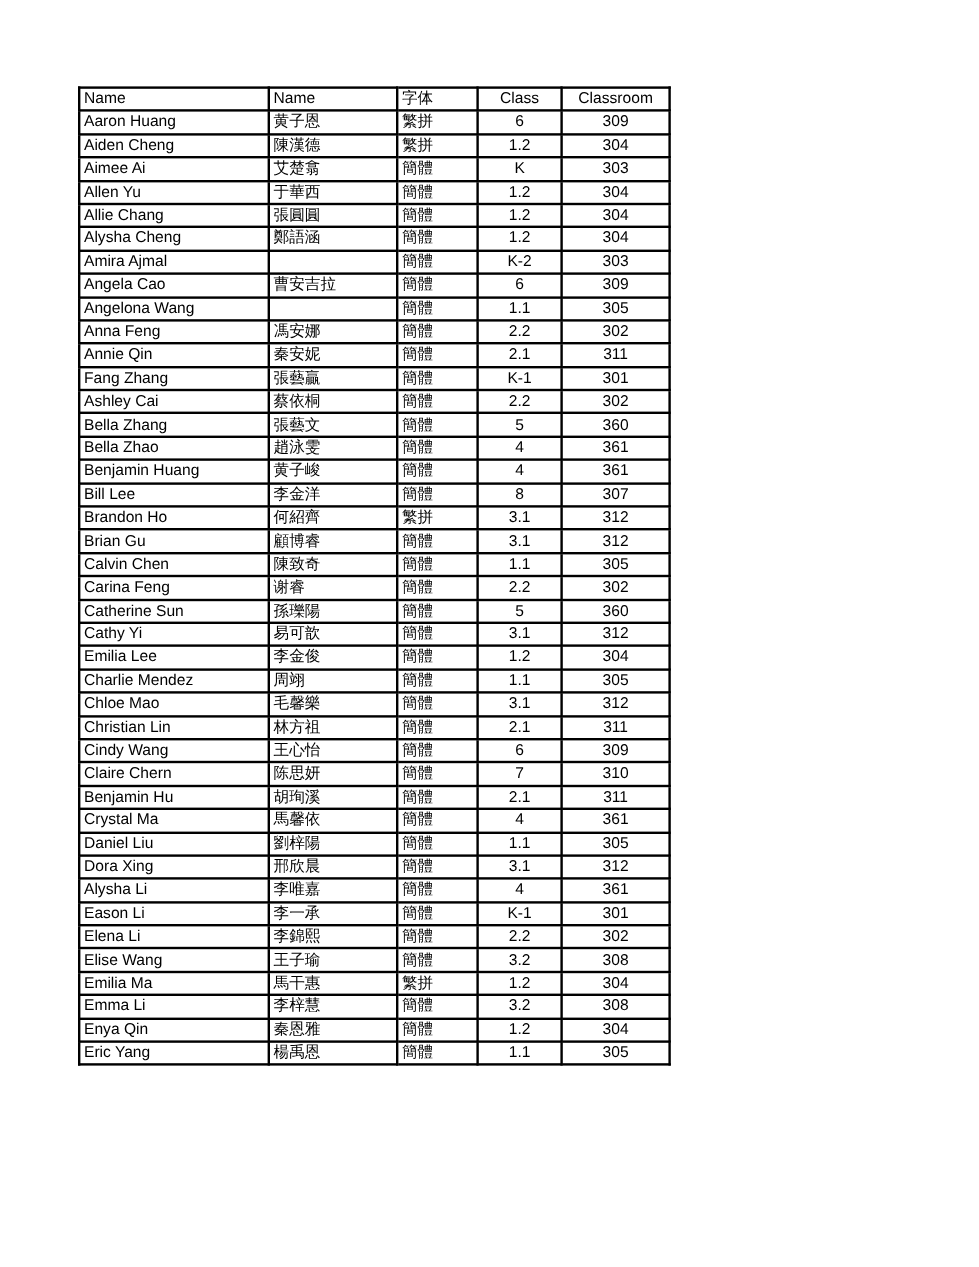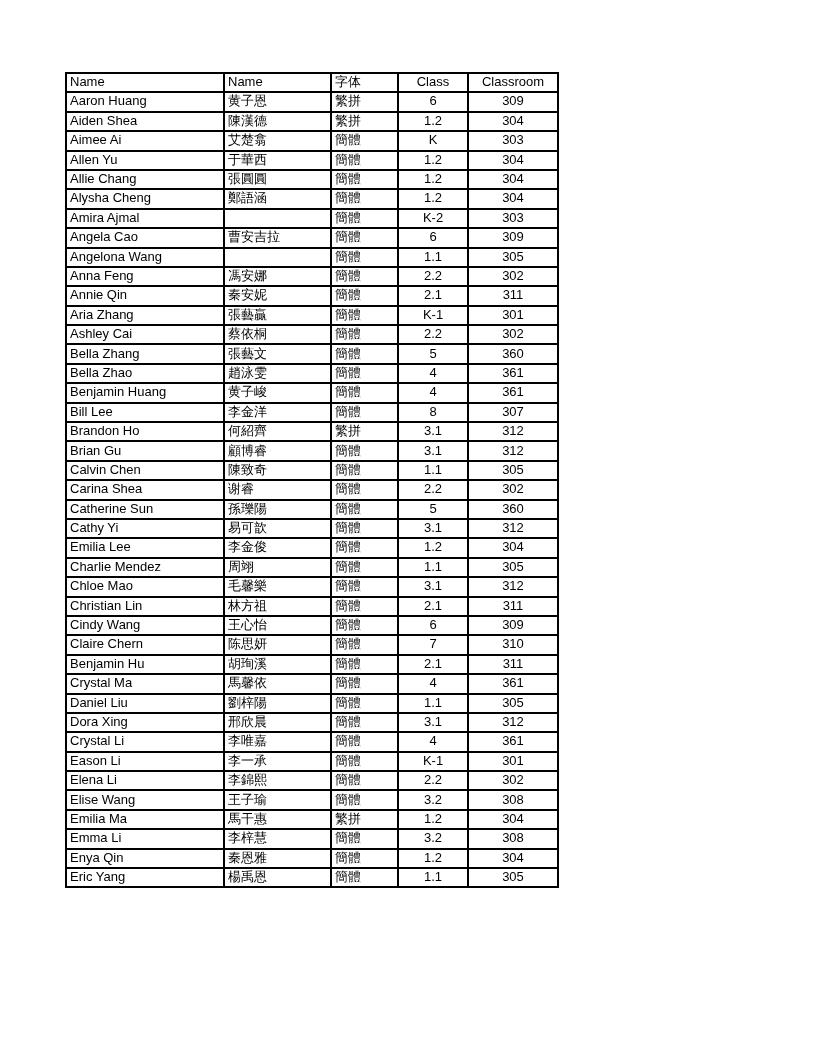--- a/index.html
+++ b/index.html
@@ -72,21 +72,21 @@
     </thead>
     <tbody>
         <tr>
           <td class="col-0">Aaron Huang</td>
           <td class="col-1">黄子恩</td>
           <td class="col-2">繁拼</td>
           <td class="col-3">6</td>
           <td class="col-4">309</td>
         </tr>
         <tr>
-          <td class="col-0">Aiden Shea</td>
+          <td class="col-0">Aiden Cheng</td>
           <td class="col-1">陳漢德</td>
           <td class="col-2">繁拼</td>
           <td class="col-3">1.2</td>
           <td class="col-4">304</td>
         </tr>
         <tr>
           <td class="col-0">Aimee Ai</td>
           <td class="col-1">艾楚翕</td>
           <td class="col-2">簡體</td>
           <td class="col-3">K</td>
@@ -142,21 +142,21 @@
           <td class="col-4">302</td>
         </tr>
         <tr>
           <td class="col-0">Annie Qin</td>
           <td class="col-1">秦安妮</td>
           <td class="col-2">簡體</td>
           <td class="col-3">2.1</td>
           <td class="col-4">311</td>
         </tr>
         <tr>
-          <td class="col-0">Aria Zhang</td>
+          <td class="col-0">Fang Zhang</td>
           <td class="col-1">張藝贏</td>
           <td class="col-2">簡體</td>
           <td class="col-3">K-1</td>
           <td class="col-4">301</td>
         </tr>
         <tr>
           <td class="col-0">Ashley Cai</td>
           <td class="col-1">蔡依桐</td>
           <td class="col-2">簡體</td>
           <td class="col-3">2.2</td>
@@ -205,21 +205,21 @@
           <td class="col-4">312</td>
         </tr>
         <tr>
           <td class="col-0">Calvin Chen</td>
           <td class="col-1">陳致奇</td>
           <td class="col-2">簡體</td>
           <td class="col-3">1.1</td>
           <td class="col-4">305</td>
         </tr>
         <tr>
-          <td class="col-0">Carina Shea</td>
+          <td class="col-0">Carina Feng</td>
           <td class="col-1">谢睿</td>
           <td class="col-2">簡體</td>
           <td class="col-3">2.2</td>
           <td class="col-4">302</td>
         </tr>
         <tr>
           <td class="col-0">Catherine Sun</td>
           <td class="col-1">孫瓅陽</td>
           <td class="col-2">簡體</td>
           <td class="col-3">5</td>
@@ -296,21 +296,21 @@
           <td class="col-4">305</td>
         </tr>
         <tr>
           <td class="col-0">Dora Xing</td>
           <td class="col-1">邢欣晨</td>
           <td class="col-2">簡體</td>
           <td class="col-3">3.1</td>
           <td class="col-4">312</td>
         </tr>
         <tr>
-          <td class="col-0">Crystal Li</td>
+          <td class="col-0">Alysha Li</td>
           <td class="col-1">李唯嘉</td>
           <td class="col-2">簡體</td>
           <td class="col-3">4</td>
           <td class="col-4">361</td>
         </tr>
         <tr>
           <td class="col-0">Eason Li</td>
           <td class="col-1">李一承</td>
           <td class="col-2">簡體</td>
           <td class="col-3">K-1</td>

